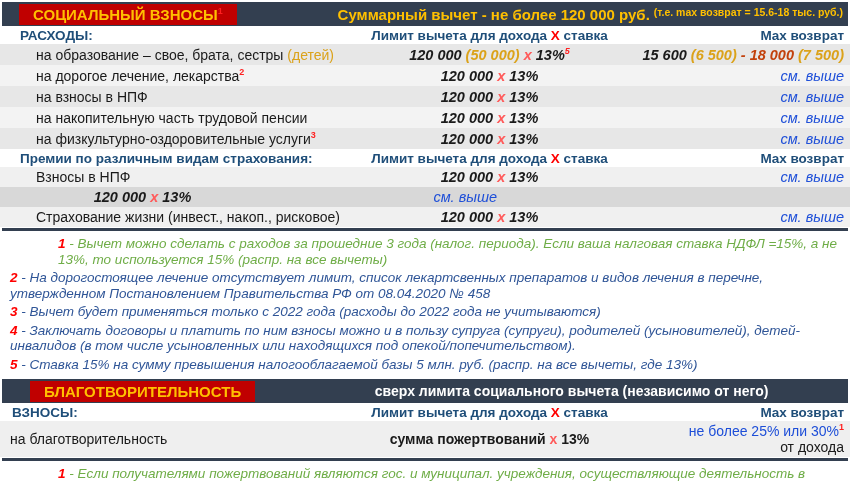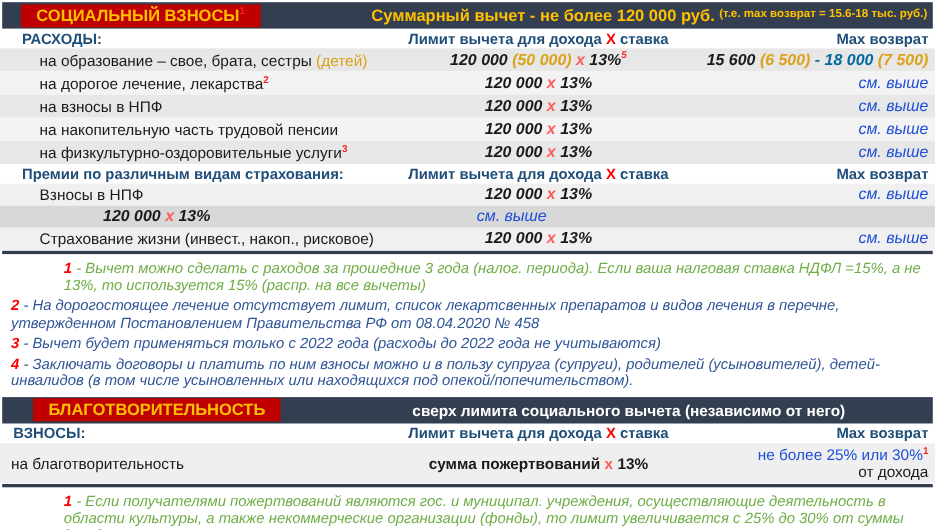--- a/index.html
+++ b/index.html
@@ -30,21 +30,21 @@
   .row-label{flex:1;padding-left:36px;white-space:nowrap;}
   .row .col-limit,.row .col-max{font-style:italic;font-size:14.5px;}
   .grp-expenses .row:nth-child(odd){background:#e7e7e7;}
   .grp-expenses .row:nth-child(even){background:#f3f3f3;}
   .grp-insurance .row{height:20px;}
   .grp-insurance .row:nth-child(odd){background:#f0f0f0;}
   .grp-insurance .row:nth-child(even){background:#d8d8d8;}
   .pt-dark{font-weight:bold;color:#1a1a1a;}
   .pt-gold{font-weight:bold;color:#DBA21A;}
   .pt-pink{font-weight:bold;color:#FF5B5B;}
-  .pt-gray{font-weight:bold;color:#0369a1;}
+  .pt-gray{font-weight:bold;color:#c2410c;}
   .pt-plain{font-weight:normal;color:#1d4ed8;}
   .accent-gold{color:#DBA21A;}
 
   
   .divider{height:3px;background:#333F50;margin:1px 2px 0 2px;}
 
   
   .footnotes{padding:5px 8px 2px 10px;font-style:italic;font-size:13.5px;line-height:15.5px;}
   .fn{margin-bottom:3px;}
   .fn-num{color:#FF0000;font-weight:bold;}
@@ -125,20 +125,21 @@
       </div>
     </div>
 
   <div class="divider"></div>
 
   <div id="s1-footnotes" class="footnotes">
       <div class="fn fn-green"><span class="fn-num">1</span><span> - Вычет можно сделать с раходов за прошедние 3 года (налог. периода). Если ваша налговая ставка НДФЛ =15%, а не 13%, то используется 15% (распр. на все вычеты)</span></div>
       <div class="fn fn-blue"><span class="fn-num">2</span><span> - На дорогостоящее лечение отсутствует лимит, список лекартсвенных препаратов и видов лечения в перечне, утвержденном Постановлением Правительства РФ от 08.04.2020 № 458</span></div>
       <div class="fn fn-blue"><span class="fn-num">3</span><span> - Вычет будет применяться только с 2022 года (расходы до 2022 года не учитываются)</span></div>
       <div class="fn fn-blue"><span class="fn-num">4</span><span> - Заключать договоры и платить по ним взносы можно и в пользу супруга (супруги), родителей (усыновителей), детей-инвалидов (в том числе усыновленных или находящихся под опекой/попечительством).</span></div>
+      <div class="fn fn-blue"><span class="fn-num">5</span><span> - Ставка 15% на сумму превышения налогооблагаемой базы 5 млн. руб.  (распр. на все вычеты, где 13%)</span></div>
     </div>
 
   <div class="bar bar2">
     <span class="title-box"><span>БЛАГОТВОРИТЕЛЬНОСТЬ</span></span>
     <span class="banner-text">сверх лимита социального вычета (независимо от него)</span>
   </div>
 
   <div class="hdr-row">
     <span class="hdr-label tight">ВЗНОСЫ:</span>
     <span class="col-limit"><span>Лимит вычета для дохода</span> <span class="x-red">Х</span> <span>ставка</span></span>

